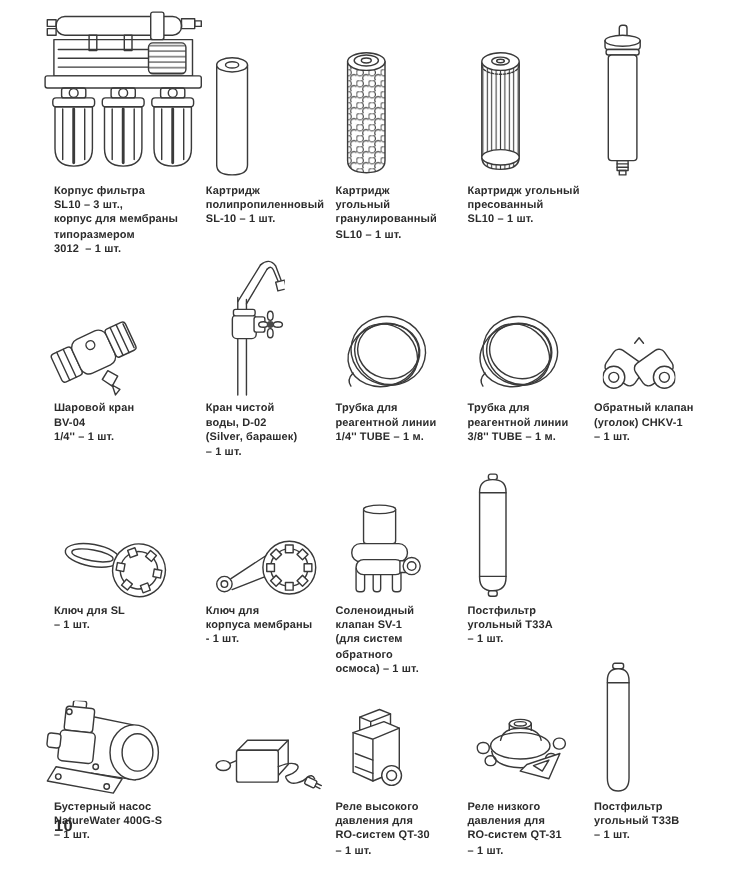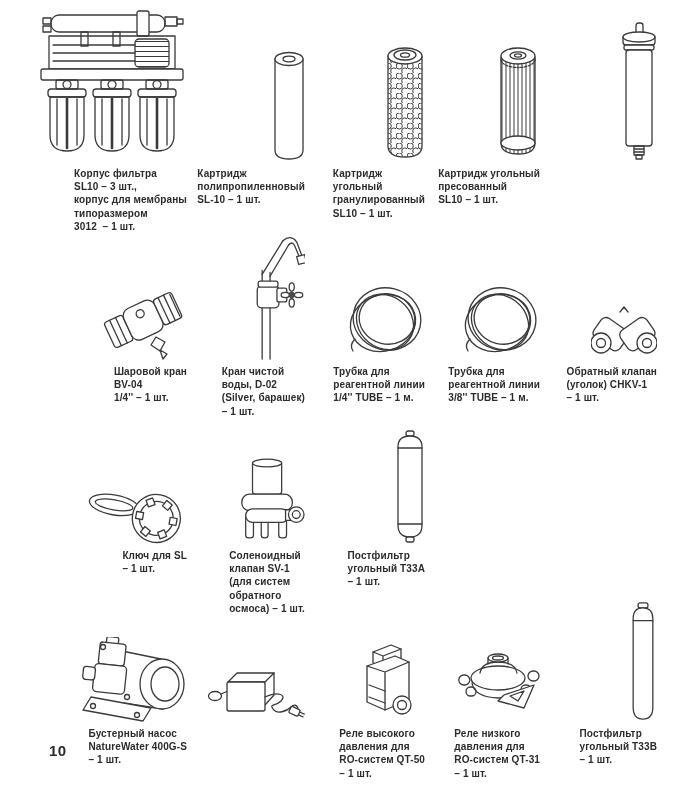--- a/index.html
+++ b/index.html
@@ -1,20 +1,20 @@
 <!DOCTYPE html>
 <html><head>
 <meta charset="utf-8">
 <style>
   html,body{margin:0;padding:0;background:#fff;}
   .page{position:relative;width:677px;height:801px;background:#fff;overflow:hidden;
         box-sizing:border-box;padding:8px 20px 0 49px;
         font-family:"Liberation Sans",sans-serif;}
   .row{display:grid;grid-template-columns:138px 118px 120px 115px 117px;}
-  .cell{display:flex;flex-direction:column;align-items:flex-end;}
+  .cell{display:flex;flex-direction:column;}
   .art{height:var(--arth);display:flex;align-items:flex-end;justify-content:flex-start;
        padding-left:8px;overflow:visible;}
   .art.pullA{margin-left:-20px;}
   .art.pullB{margin-left:-12px;}
   .art.pullC{margin-left:-16px;}
   .caption{margin-top:4px;height:var(--caph);white-space:pre-line;
            font-weight:700;font-size:10px;line-height:13.2px;letter-spacing:.12px;
            color:#2b2b2b;}
   .row1{--arth:155px;--caph:66px;}
   .row2{--arth:128px;--caph:56px;}
@@ -432,20 +432,30 @@
       <div class="art">
           <svg class="art-svg sl-wrench-icon">
             <use href="#sl-wrench-icon"></use>
           </svg>
         </div>
       <div class="caption">Ключ для SL
 – 1 шт.</div>
     </div>
     <div class="cell">
       <div class="art">
+          <svg class="art-svg membrane-wrench-icon">
+            <use href="#membrane-wrench-icon"></use>
+          </svg>
+        </div>
+      <div class="caption">Ключ для
+корпуса мембраны
+- 1 шт.</div>
+    </div>
+    <div class="cell">
+      <div class="art">
           <svg class="art-svg solenoid-valve-sv1-icon">
             <use href="#solenoid-valve-sv1-icon"></use>
           </svg>
         </div>
       <div class="caption">Соленоидный
 клапан SV-1
 (для систем
 обратного
 осмоса) – 1 шт.</div>
     </div>
@@ -480,21 +490,21 @@
         </div>
     </div>
     <div class="cell">
       <div class="art">
           <svg class="art-svg high-pressure-switch-icon">
             <use href="#high-pressure-switch-icon"></use>
           </svg>
         </div>
       <div class="caption">Реле высокого
 давления для
-RO-систем QT-50
+RO-систем QT-30
 – 1 шт.</div>
     </div>
     <div class="cell">
       <div class="art">
           <svg class="art-svg low-pressure-switch-icon">
             <use href="#low-pressure-switch-icon"></use>
           </svg>
         </div>
       <div class="caption">Реле низкого
 давления для

